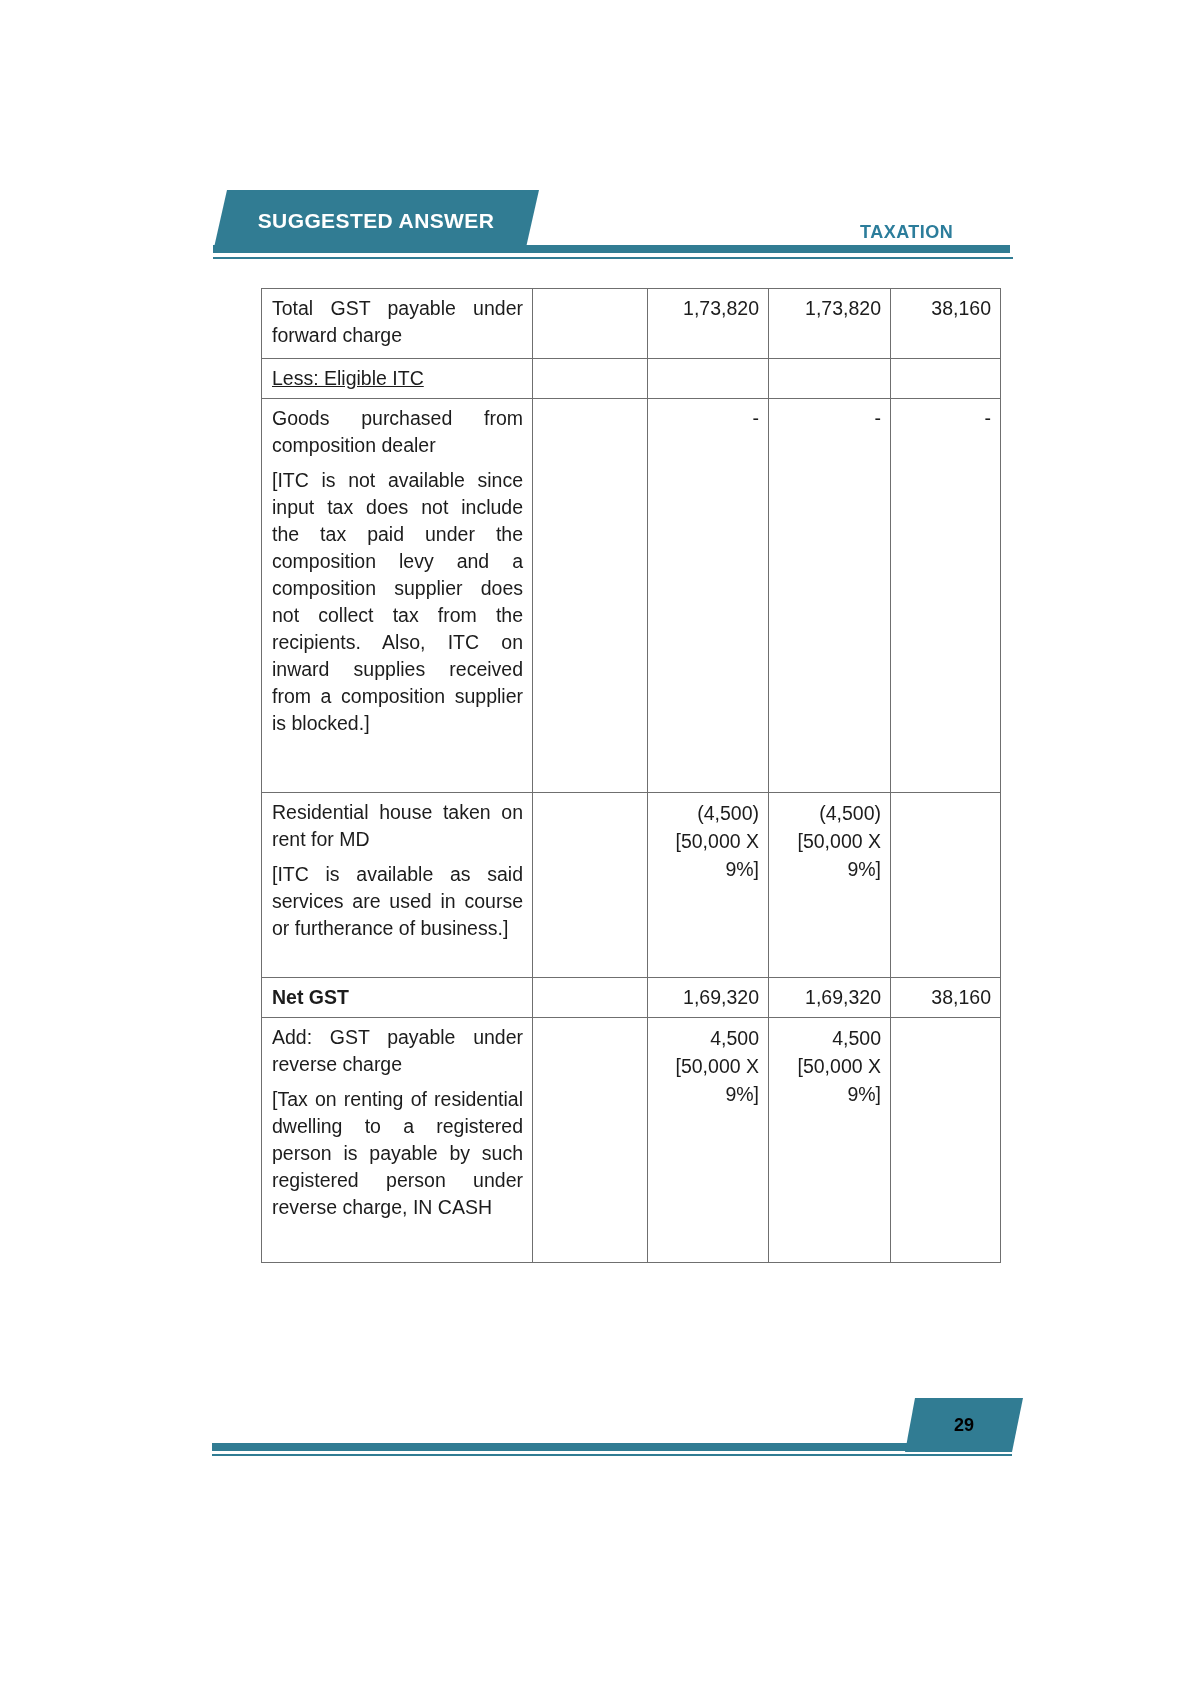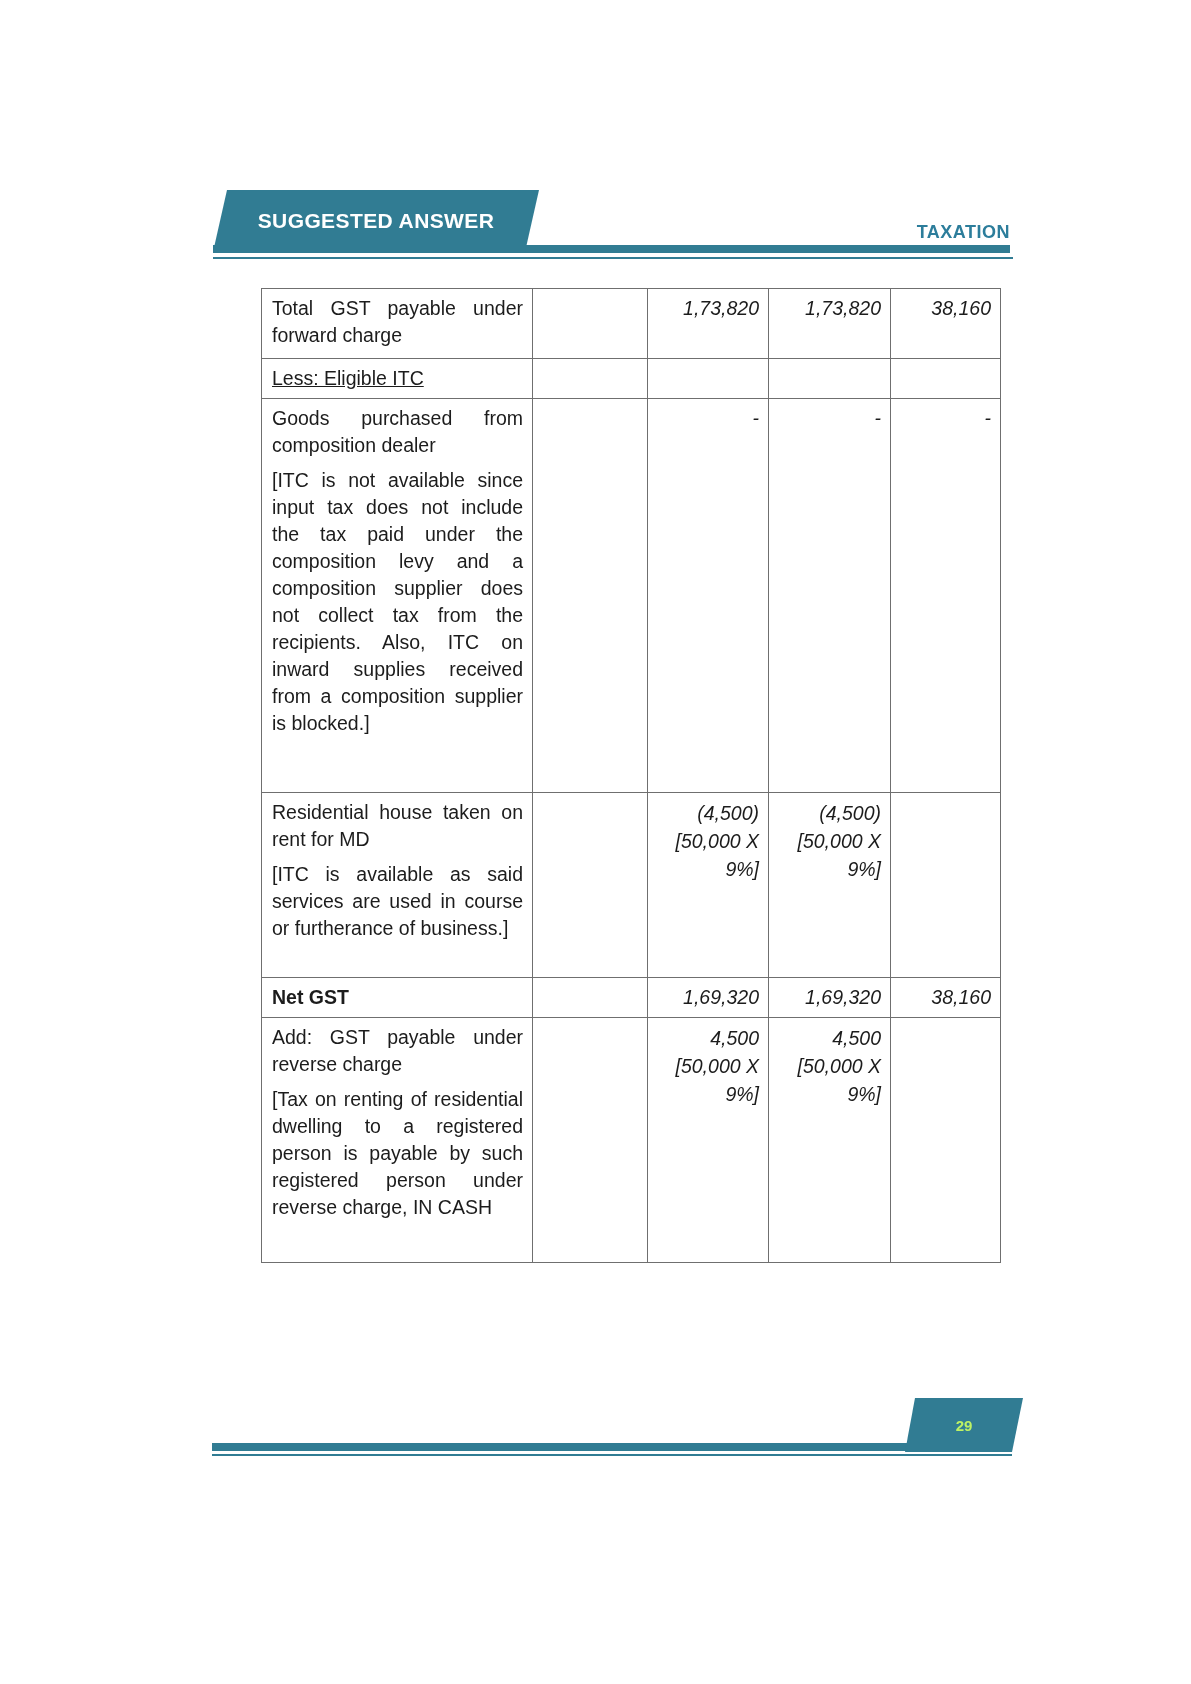--- a/index.html
+++ b/index.html
@@ -11,50 +11,50 @@
   
   .hdr-bar{position:absolute;left:213px;top:245px;width:797px;height:8px;background:#317c93;}
   .hdr-line{position:absolute;left:213px;top:257px;width:800px;height:2px;background:#317c93;}
   .banner{
     position:absolute;left:213px;top:190px;width:326px;height:62px;background:#317c93;
     clip-path:polygon(14px 0,326px 0,312px 62px,0 62px);
     display:flex;align-items:center;justify-content:center;
   }
   .banner span{color:#ffffff;font-size:21px;font-weight:bold;letter-spacing:.4px;}
   .subject{
-    position:absolute;left:860px;top:222px;width:150px;text-align:right;
+    position:absolute;left:860px;top:222px;width:150px;text-align:left;
     color:#2c7d9b;font-size:18px;font-weight:bold;letter-spacing:.5px;
   }
   
   table.answer{
     position:absolute;left:261px;top:288px;width:739px;
     border-collapse:collapse;table-layout:fixed;
   }
   table.answer td{
     border:1.5px solid #6f6f6f;vertical-align:top;
     padding:6px 9px 6px 10px;font-size:19.5px;line-height:27px;
     overflow:hidden;
   }
   td.txt{text-align:justify;}
   td.txt p{margin:0;}
   td.txt p + p{margin-top:8px;}
-  td.num{text-align:right;padding-right:10px;font-style:italic;}
+  td.num{text-align:right;padding-right:10px;}
   td.num div{line-height:28px;}
   tr.r-netgst td.txt{text-align:left;font-weight:bold;}
   tr.r-less td.txt p{text-decoration:underline;}
   tr.r-rcm td.num{}
   
   .ftr-bar{position:absolute;left:212px;top:1443px;width:778px;height:8px;background:#317c93;}
   .ftr-line{position:absolute;left:212px;top:1454px;width:800px;height:2px;background:#317c93;}
   .page-badge{
     position:absolute;left:905px;top:1398px;width:118px;height:54px;background:#317c93;
     clip-path:polygon(10px 0,118px 0,107px 54px,0 54px);
     display:flex;align-items:center;justify-content:center;
   }
-  .page-badge span{color:#bef264;font-size:15px;font-weight:bold;}
+  .page-badge span{color:#000000;font-size:18px;font-weight:bold;}
 </style>
 </head>
 <body>
 
 <div class="page">
 
   <div class="hdr-bar"></div>
   <div class="hdr-line"></div>
   <div class="banner">
     <span>SUGGESTED ANSWER</span>

